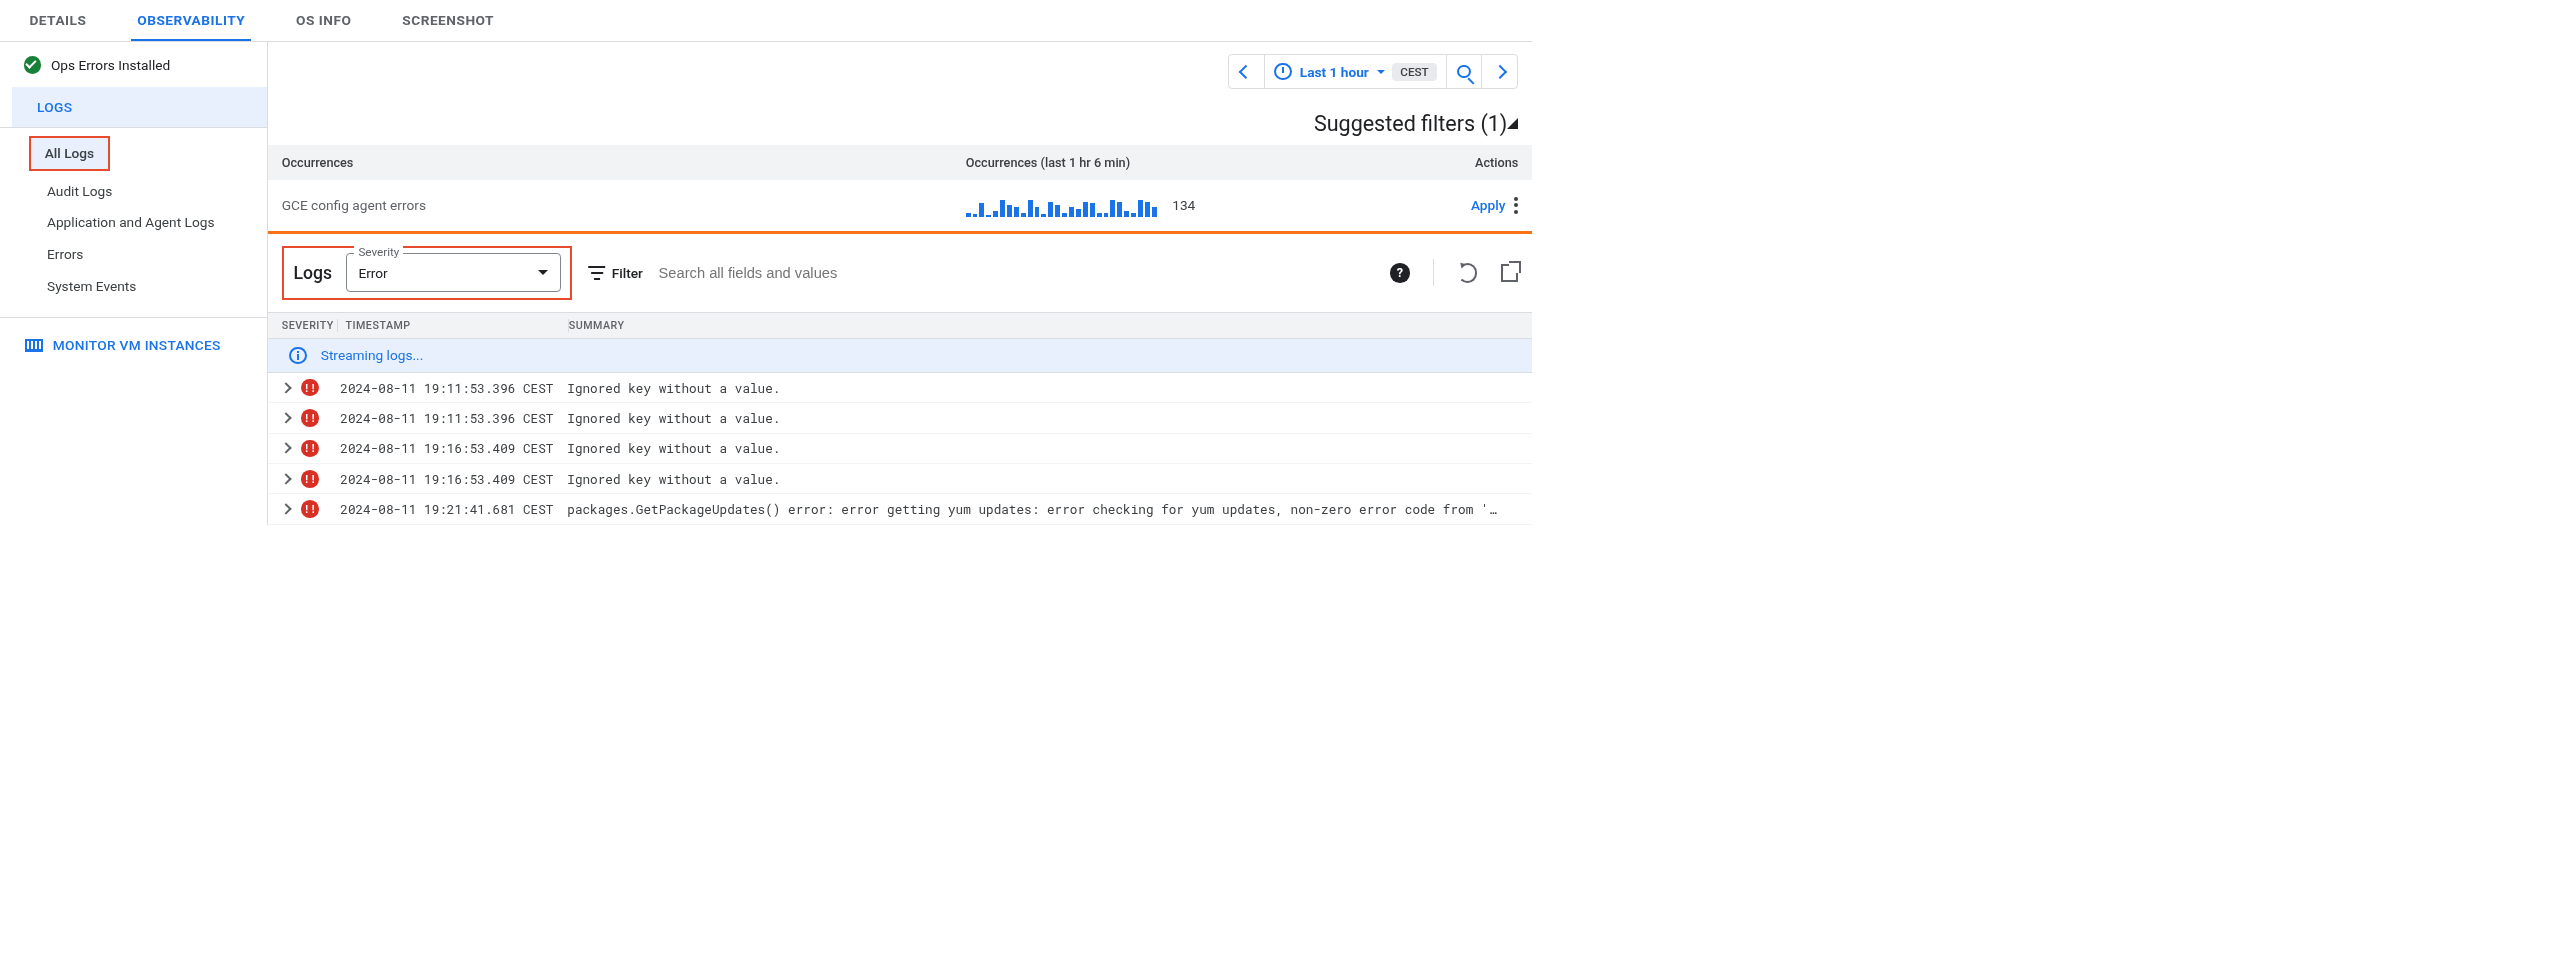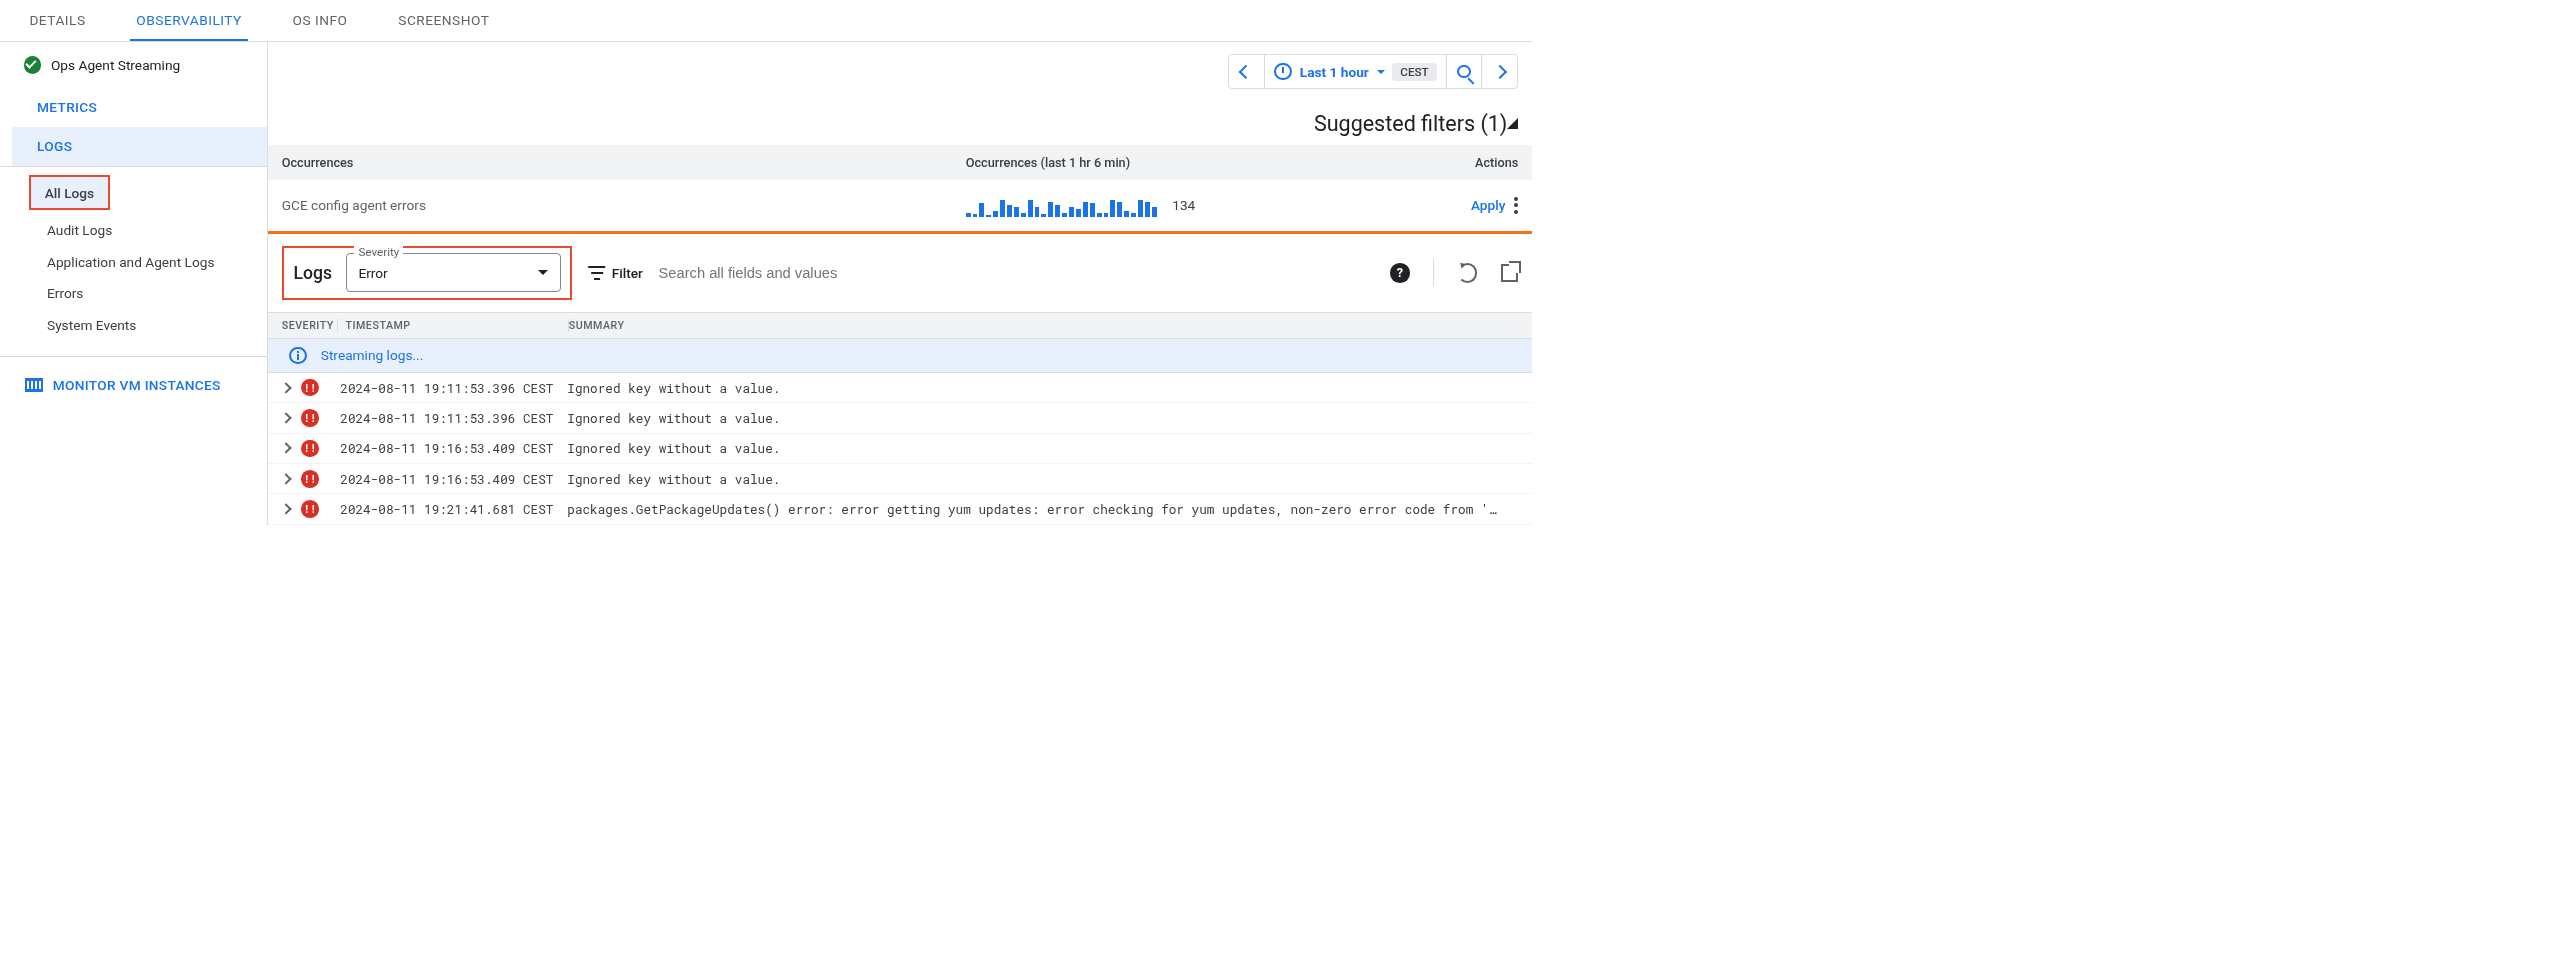--- a/index.html
+++ b/index.html
@@ -21,21 +21,21 @@
     
     .tabs {
       display: flex;
       border-bottom: 1px solid #dadce0;
       padding-left: 23.5px;
       gap: 39px;
     }
     .tab {
       padding: 11.7px 5.9px;
       font-size: 13.7px;
-      font-weight: 400;
+      font-weight: 700;
       letter-spacing: 0.5px;
       color: #5f6368;
       cursor: pointer;
       border-bottom: 2.9px solid transparent;
     }
     .tab.active {
       color: #1a73e8;
       border-bottom-color: #1a73e8;
     }
     
@@ -529,24 +529,21 @@
     <div class="tab active">OBSERVABILITY</div>
     <div class="tab">OS INFO</div>
     <div class="tab">SCREENSHOT</div>
   </div>
 
   <div class="main">
 
     <div class="sidebar">
       <div class="ops-status">
         <div class="check-circle"></div>
-        <span>Ops Agent Streaming</span>
-      </div>
-      <div class="side-nav">
-        <div class="side-nav-item blue">METRICS</div>
+        <span>Ops Errors Installed</span>
       </div>
       <div class="side-nav">
         <div class="side-nav-item selected">LOGS</div>
       </div>
       <div class="sub-nav">
         <div style="padding:3.9px 0 3.9px 29px;">
           <span class="highlight-box">
             <span class="sub-nav-item selected" style="padding:7.8px 13.7px; display:inline-block;">All Logs</span>
           </span>
         </div>

